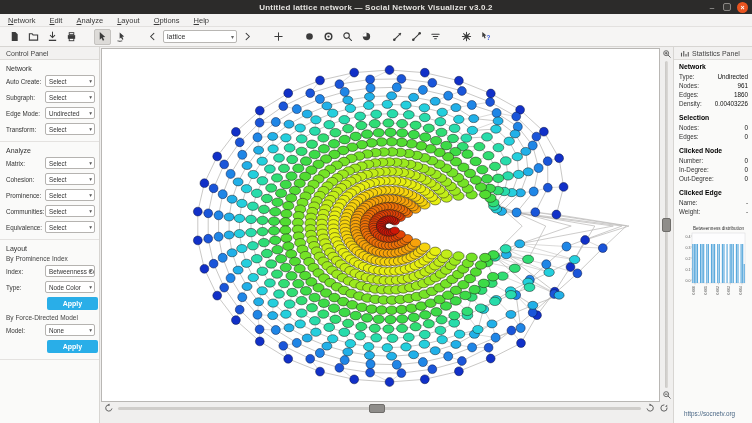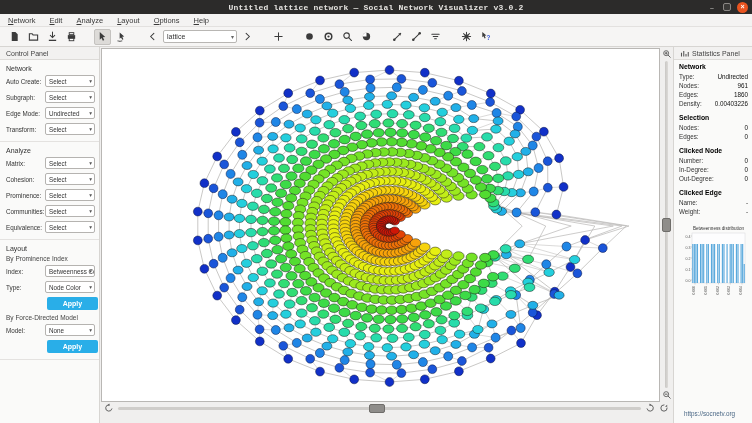--- a/index.html
+++ b/index.html
@@ -1,20 +1,20 @@
 <!DOCTYPE html>
 <html><head>
 <meta charset="utf-8">
 <style>
   * { margin:0; padding:0; box-sizing:border-box; }
   html,body { width:752px; height:423px; overflow:hidden; }
   body { font-family:"Liberation Sans","DejaVu Sans",sans-serif; background:#f0efee; font-size:8px; color:#222; }
 
   
-  .titlebar { height:14px; background:#2c2b2a; display:flex; align-items:center; position:relative;font-family:Liberation Mono, monospace; }
+  .titlebar { height:14px; background:#2c2b2a; display:flex; align-items:center; position:relative; }
   .titlebar .title { flex:1; text-align:center; color:#e6e4e1; font-size:8px; font-weight:bold; letter-spacing:.2px; }
   .winbtns { position:absolute; right:4px; top:0; height:14px; display:flex; align-items:center; gap:6px; }
   .winbtn { width:10px; height:10px; display:flex; align-items:center; justify-content:center; color:#cfcdca; font-size:8px; cursor:default; }
   .winbtn.max { border:1px solid #8a8784; width:8px; height:8px; border-radius:2px; background:#3a3937; }
   .winbtn.close { background:#e95420; border-radius:50%; color:#fff; font-size:7px; font-weight:bold; width:11px; height:11px; }
   .winbtn.min { letter-spacing:0; }
 
   
   .menubar { height:13px; background:#f4f3f2; border-bottom:1px solid #e3e1df; display:flex; align-items:center; padding-left:8px; gap:14px; }
   .menu-item { font-size:7.5px; color:#3a3a3a; cursor:default; }

